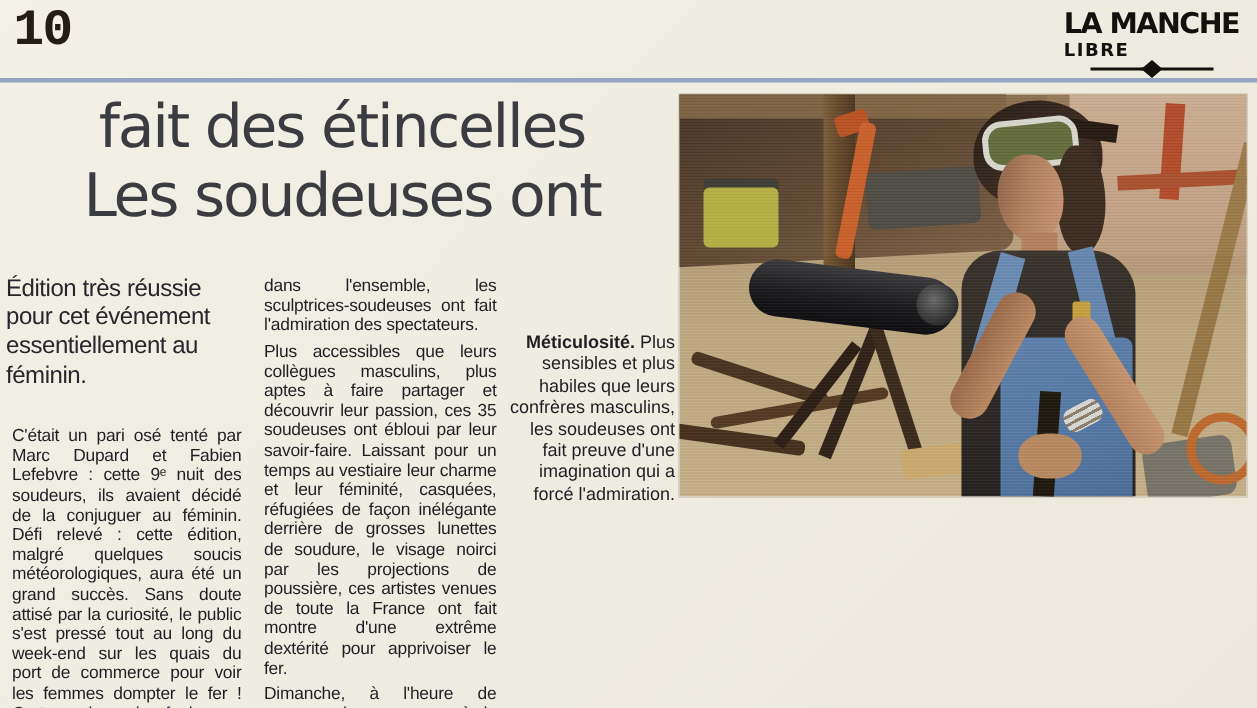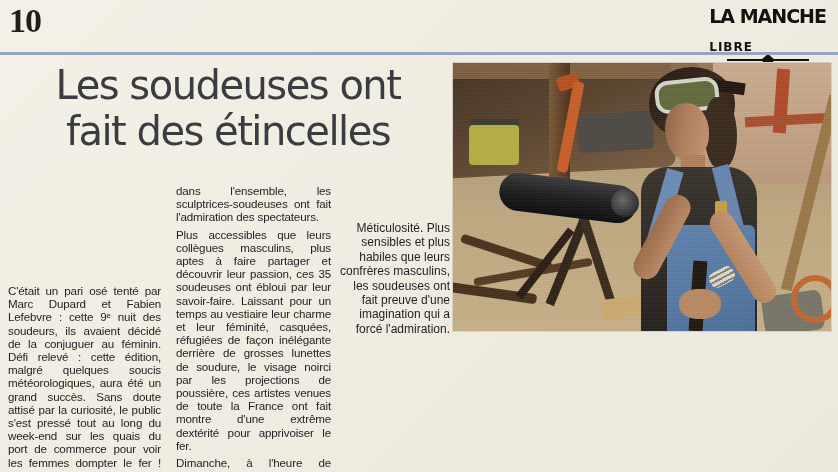--- a/index.html
+++ b/index.html
@@ -14,33 +14,33 @@
     width:838px;height:472px;overflow:hidden;
     background:var(--paper);
     font-family:"Liberation Sans",sans-serif;
     color:var(--body-text);
   }
   #page{position:relative;width:838px;height:472px;
     background:linear-gradient(135deg,#f3f0e7 0%,#efece1 45%,#ece8dc 100%);}
 
   
   .page-number{position:absolute;left:9px;top:2px;
-    font-family:Liberation Serif, serif;font-weight:bold;font-size:34px;
+    font-family:Liberation Mono, monospace;font-weight:bold;font-size:34px;
     color:#241d13;letter-spacing:-1px;}
   .section-head{position:absolute;left:50%;top:1px;transform:translateX(-50%);
     white-space:nowrap;display:flex;align-items:baseline;}
   .section-main{font-family:"Liberation Sans",sans-serif;font-weight:bold;
     font-size:41px;letter-spacing:-2px;color:var(--section-blue);}
   .section-suffix{font-family:"Liberation Sans",sans-serif;font-weight:bold;
     font-size:26px;letter-spacing:-1px;color:#46454c;margin-left:2px;}
   .masthead{position:absolute;right:12px;top:7px;color:#13110e;}
   .masthead-l1{font-family:"DejaVu Sans",sans-serif;font-weight:bold;
     font-size:19px;letter-spacing:-1px;line-height:1;}
   .masthead-l2{font-family:"DejaVu Sans",sans-serif;font-weight:bold;
-    font-size:12px;letter-spacing:1px;line-height:1;margin-top:15px;}
+    font-size:12px;letter-spacing:1px;line-height:1;margin-top:1px;}
   .masthead-deco{display:block;margin:1px auto 0;}
   .head-rule{position:absolute;left:0;top:52px;width:838px;height:3px;
     background:var(--rule-blue);}
 
   
   .headline{position:absolute;left:0;top:62px;width:456px;text-align:center;
     font-family:"DejaVu Sans",sans-serif;font-weight:500;font-size:40px;
     letter-spacing:-1.5px;line-height:1.15;color:var(--headline);}
   .lede{position:absolute;left:4px;top:183px;width:162px;
     font-size:16px;line-height:1.2;color:#26262c;letter-spacing:-0.3px;}
@@ -48,21 +48,21 @@
   
   .bodycol{position:absolute;font-size:11.6px;line-height:1.14;
     text-align:justify;letter-spacing:-0.15px;color:#1e1e24;}
   .bodycol p{margin:4px;}
   #col1{left:4px;top:280px;width:161px;}
   #col2{left:172px;top:180px;width:163px;}
 
   
   .caption{position:absolute;left:334px;top:221px;width:116px;
     text-align:right;font-size:12px;line-height:1.2;color:#1e1e24;}
-  .caption-lead{font-weight:normal;}
+  .caption-lead{font-weight:bold;}
 
   
   .photo{position:absolute;left:452px;top:62px;width:378px;height:268px;
     overflow:hidden;border:1px solid #d6d0c2;
     background:linear-gradient(180deg,#8d765b 0%,#a78f6c 16%,#b59e79 34%,#bfa981 58%,#c6b089 100%);}
   .photo *{position:absolute;}
   .ph-shade-tl{left:-25px;top:-15px;width:245px;height:125px;border-radius:10px;
     background:linear-gradient(160deg,#3f2e1f 0%,#5c4530 55%,#7a5f42 100%);
     transform:rotate(-3deg);}
   .ph-wall-tr{left:245px;top:-5px;width:140px;height:125px;
@@ -138,24 +138,25 @@
     <div class="masthead-l2">LIBRE</div>
     <svg class="masthead-deco" width="86" height="12" viewBox="0 0 86 12">
       <path d="M2 6 H84" stroke="#13110e" stroke-width="2"></path>
       <path d="M43 0 L50 6 L43 12 L37 7 L30 6 L37 5 Z" fill="#13110e"></path>
     </svg>
   </div>
 
   <div class="head-rule"></div>
 
   <div class="headline">
+    <div>fait des étincelles</div>
     <div>Les soudeuses ont</div>
-    <div>fait des étincelles</div>
-  </div>
-
+  </div>
+
+  <div class="lede">Édition très réussie pour cet événement essentiellement au féminin.</div>
 
   <div class="bodycol" id="col1">
     <p><span>C'était un pari osé tenté par Marc Dupard et Fabien Lefebvre : cette 9ᵉ nuit des soudeurs, ils avaient décidé de la conjuguer au féminin. Défi relevé : cette édition, malgré quelques soucis météorologiques, aura été un grand succès. Sans doute attisé par la curiosité, le public s'est pressé tout au long du week-end sur les quais du port de commerce pour voir les femmes dompter le fer ! Certes, dans la foule, on pouvait surprendre quelques remarques purement macho, du genre : </span></p>
   </div>
 
   <div class="bodycol" id="col2">
     <p>dans l'ensemble, les sculptrices-soudeuses ont fait l'admiration des spectateurs.</p>
     <p>Plus accessibles que leurs collègues masculins, plus aptes à faire partager et découvrir leur passion, ces 35 soudeuses ont ébloui par leur savoir-faire. Laissant pour un temps au vestiaire leur charme et leur féminité, casquées, réfugiées de façon inélégante derrière de grosses lunettes de soudure, le visage noirci par les projections de poussière, ces artistes venues de toute la France ont fait montre d'une extrême dextérité pour apprivoiser le fer.</p>
     <p>Dimanche, à l'heure de proposer leurs œuvres à la vente aux enchères, on pouvait mesurer combien leur inspiration a été débordante. Des objets d'une grande finesse, mais aussi des œuvres monumentales comme un œuf géant ou un canapé gigantesque ont trouvé facilement preneurs.</p>
   </div>

